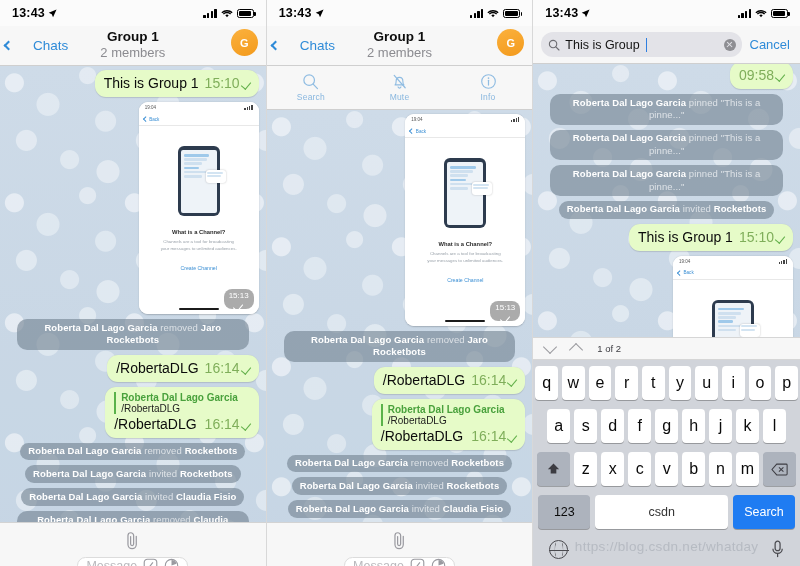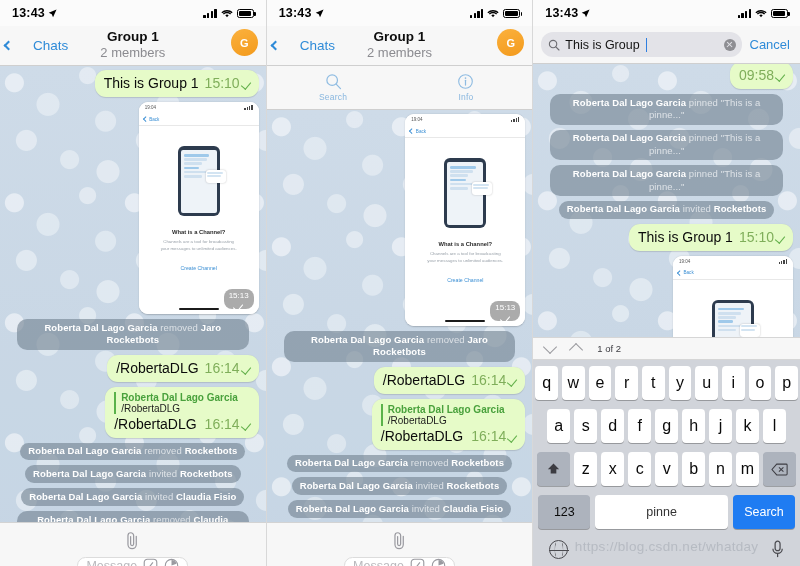--- a/index.html
+++ b/index.html
@@ -439,20 +439,28 @@
     <div class="actionbar">
       <div class="act">
         <svg width="17" height="17" viewBox="0 0 18 18">
           <circle cx="7.6" cy="7.6" r="5.6" fill="none" stroke="#8fbce2" stroke-width="1.3"></circle>
           <line x1="11.8" y1="11.8" x2="16.4" y2="16.6" stroke="#8fbce2" stroke-width="1.3" stroke-linecap="round"></line>
         </svg>
         <span class="act-label">Search</span>
       </div>
       <div class="act">
         <svg width="17" height="17" viewBox="0 0 18 18">
+          <path d="M4.3 12.6c.9-.8 1.1-2 1.1-3.7 0-2.3 1.5-4.2 3.6-4.2s3.6 1.9 3.6 4.2c0 1.7.2 2.9 1.1 3.7z" fill="none" stroke="#8fbce2" stroke-width="1.2" stroke-linejoin="round"></path>
+          <path d="M7.4 14.4a1.6 1.6 0 0 0 3.2 0" fill="none" stroke="#8fbce2" stroke-width="1.2"></path>
+          <line x1="3.4" y1="2.6" x2="15" y2="15.6" stroke="#8fbce2" stroke-width="1.3" stroke-linecap="round"></line>
+        </svg>
+        <span class="act-label">Mute</span>
+      </div>
+      <div class="act">
+        <svg width="17" height="17" viewBox="0 0 18 18">
           <circle cx="9" cy="9" r="7.2" fill="none" stroke="#8fbce2" stroke-width="1.2"></circle>
           <circle cx="9" cy="5.4" r=".9" fill="#8fbce2"></circle>
           <line x1="9" y1="7.8" x2="9" y2="12.8" stroke="#8fbce2" stroke-width="1.3" stroke-linecap="round"></line>
         </svg>
         <span class="act-label">Info</span>
       </div>
     </div>
 
     <div class="chat p2">
       <div class="chat-bg"></div>
@@ -776,21 +784,21 @@
         <span class="key mod">
           <svg width="17" height="13" viewBox="0 0 18 14">
             <path d="M6 1.2h10.2a1 1 0 0 1 1 1v9.6a1 1 0 0 1-1 1H6L.9 7z" fill="none" stroke="#3c3c42" stroke-width="1.1"></path>
             <line x1="8.4" y1="4.8" x2="13.2" y2="9.2" stroke="#3c3c42" stroke-width="1.1"></line>
             <line x1="13.2" y1="4.8" x2="8.4" y2="9.2" stroke="#3c3c42" stroke-width="1.1"></line>
           </svg>
         </span>
       </div>
       <div class="krow r4">
         <span class="key num">123</span>
-        <span class="key space">pinne</span>
+        <span class="key space">csdn</span>
         <span class="key search">Search</span>
       </div>
       <div class="krow r5">
         <span class="globe"></span>
         <svg class="kmic" viewBox="0 0 13 20">
           <rect x="4" y="1.3" width="5.2" height="10" rx="2.6" fill="none" stroke="#4a4a4f" stroke-width="1.3"></rect>
           <path d="M1.7 9.2a4.9 4.9 0 0 0 9.8 0" fill="none" stroke="#4a4a4f" stroke-width="1.3"></path>
           <line x1="6.6" y1="14.2" x2="6.6" y2="18" stroke="#4a4a4f" stroke-width="1.3"></line>
         </svg>
       </div>

